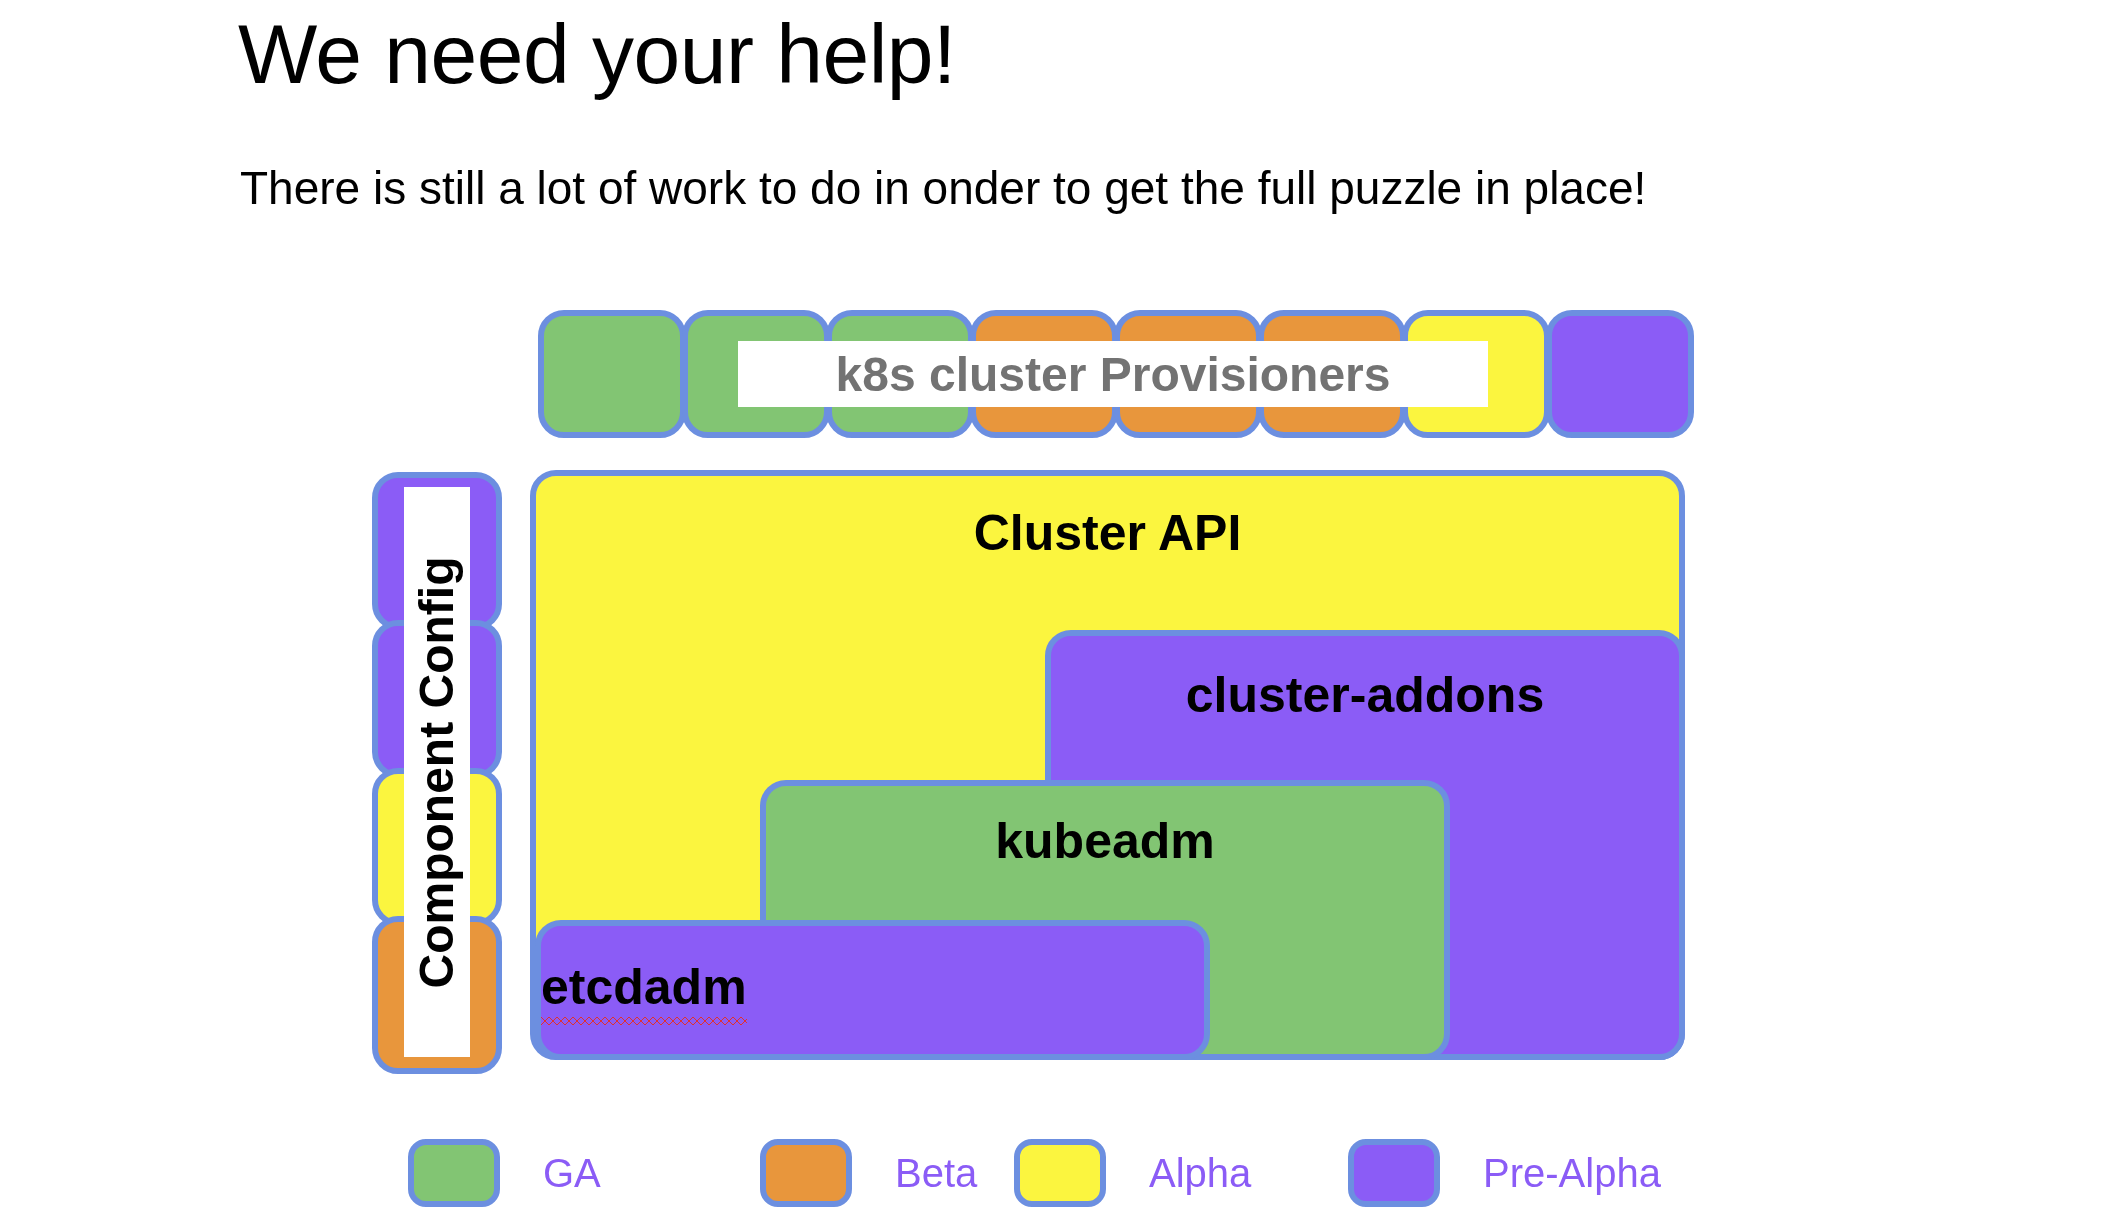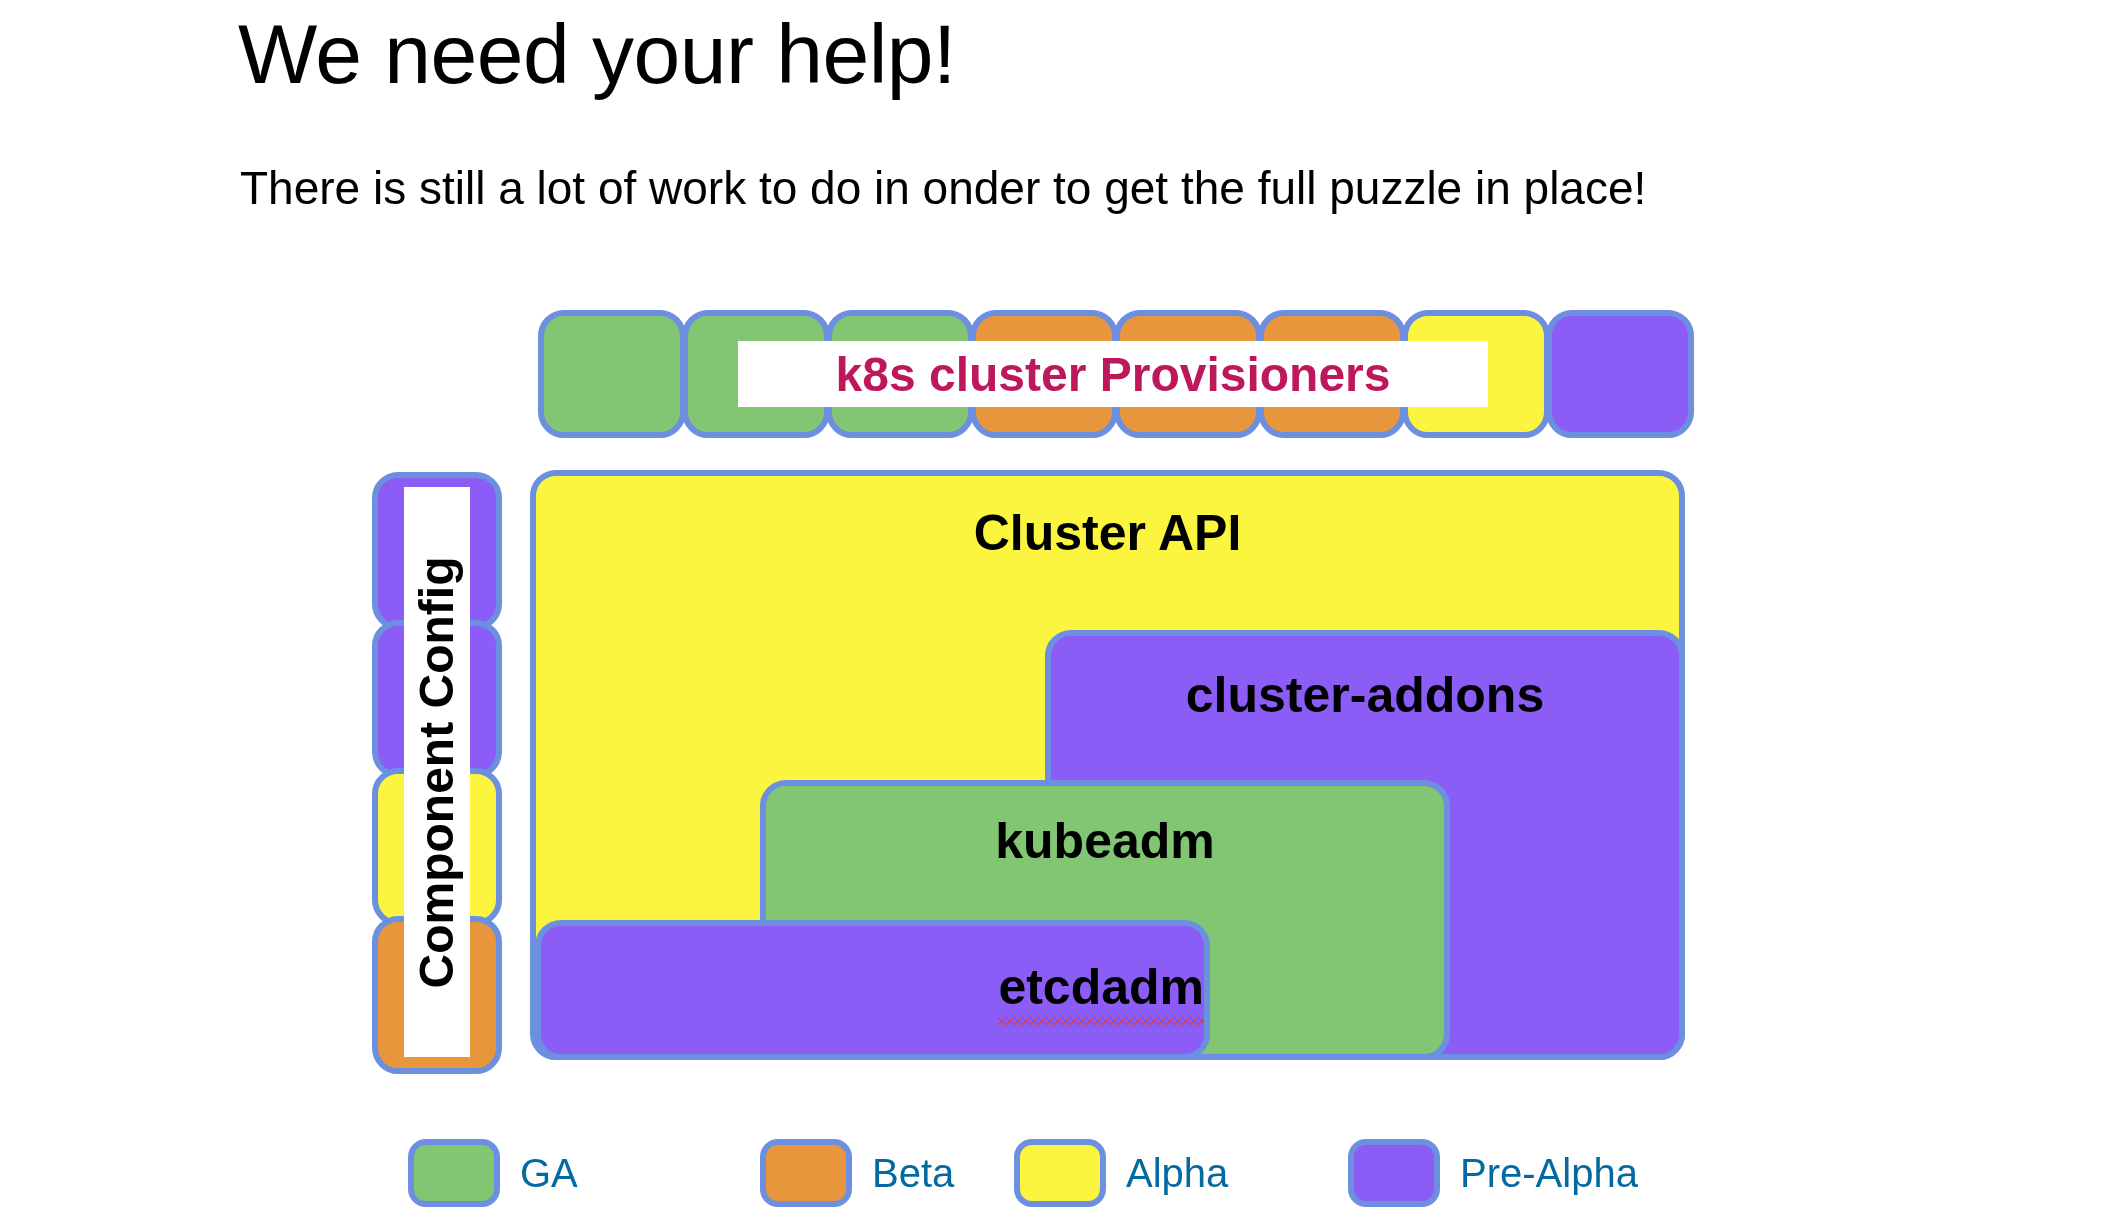--- a/index.html
+++ b/index.html
@@ -80,21 +80,21 @@
     height: 66px;
     background: #ffffff;
     display: flex;
     align-items: center;
     justify-content: center;
     z-index: 20;
   }
   #provisioner-banner .banner-text {
     font-size: 48px;
     font-weight: bold;
-    color: #be185d;
+    color: #737373;
     white-space: nowrap;
     letter-spacing: 0px;
   }
 
   
   .cc-box {
     position: absolute;
     box-sizing: border-box;
     border: 6px solid #6C8FE0;
     border-radius: 26px;
@@ -146,21 +146,21 @@
 
   .box-label {
     position: absolute;
     font-weight: bold;
     color: #000000;
     white-space: nowrap;
   }
   #label-cluster-api    { left: 0; right: 0; top: 28px;  text-align: center; font-size: 50px; }
   #label-cluster-addons { left: 0; right: 0; top: 30px;  text-align: center; font-size: 50px; }
   #label-kubeadm        { left: 0; right: 0; top: 26px;  text-align: center; font-size: 50px; }
-  #label-etcdadm        { left: 0; right: 0; top: 32px;  text-align: right; font-size: 50px; }
+  #label-etcdadm        { left: 0; right: 0; top: 32px;  text-align: left; font-size: 50px; }
 
   .spell-error {
     display: inline-block;
     position: relative;
   }
   .spell-error::after {
     content: "";
     position: absolute;
     left: 0; right: 0;
     bottom: -9px;
@@ -188,24 +188,24 @@
   }
   .legend-swatch {
     box-sizing: border-box;
     width: 92px;
     height: 68px;
     border: 6px solid #6C8FE0;
     border-radius: 18px;
     flex: 0 0 auto;
   }
   .legend-label {
-    margin-left: 20px;
+    margin-left: 43px;
     font-size: 40px;
     font-weight: 400;
-    color: #0369a1;
+    color: #8b5cf6;
     white-space: nowrap;
   }
   #legend-item-0 { left: 408px; }
   #legend-item-1 { left: 760px; }
   #legend-item-2 { left: 1014px; text-align: center; }
   #legend-item-3 { left: 1348px; }
 </style>
 </head>
 <body>
 

